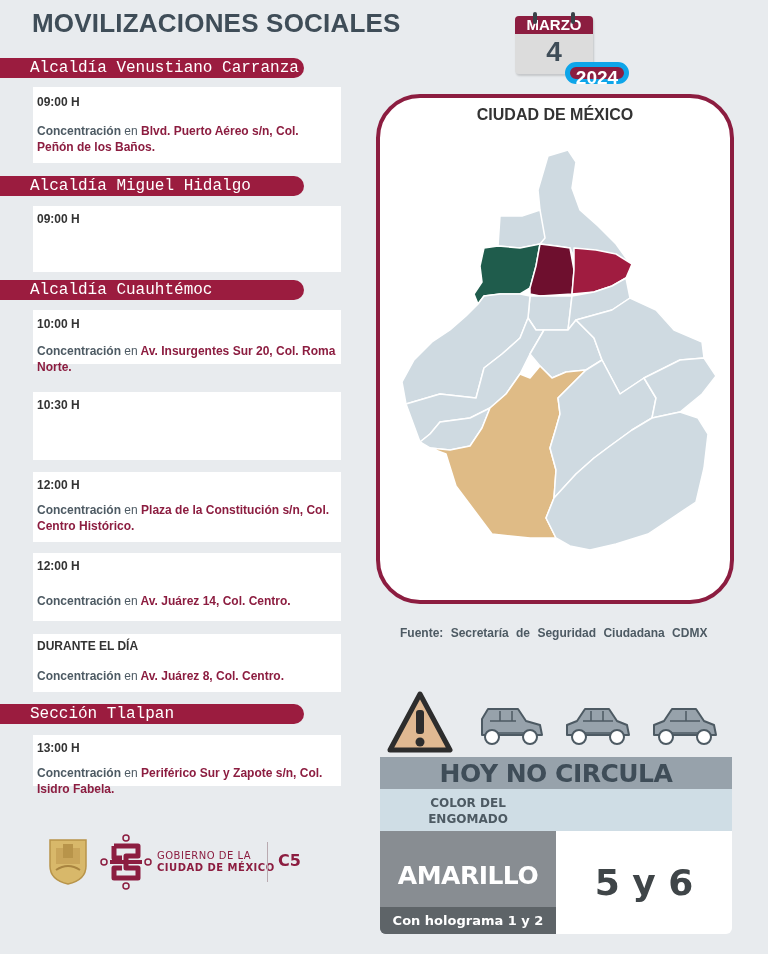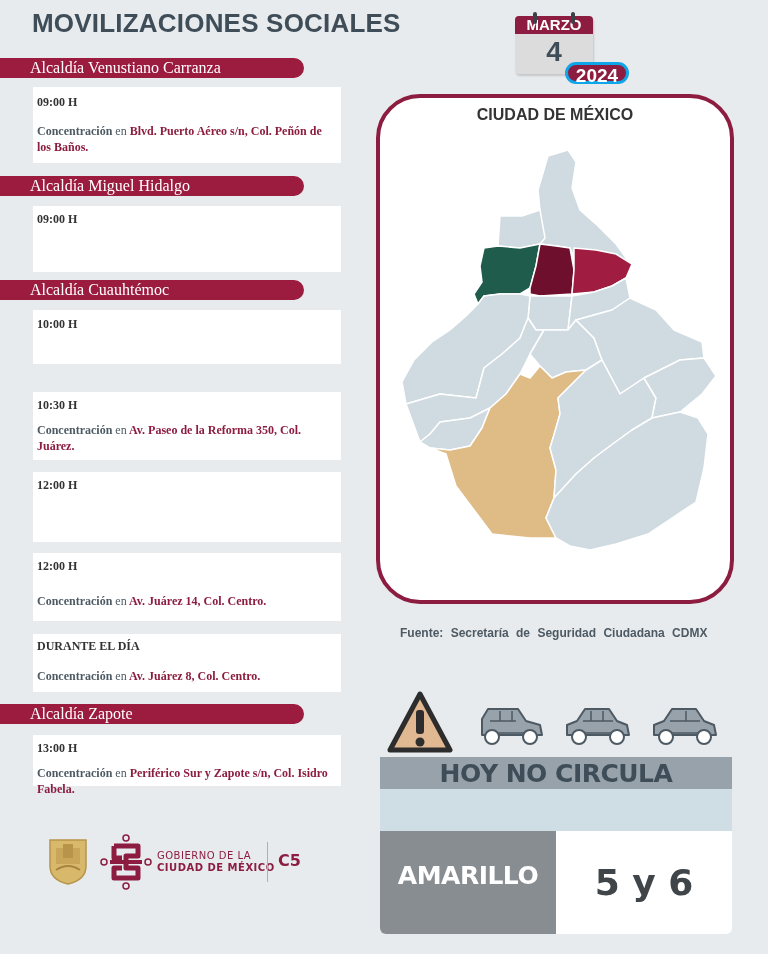--- a/index.html
+++ b/index.html
@@ -1,34 +1,34 @@
 <!DOCTYPE html>
 <html><head>
 <meta charset="utf-8">
 <style>
   * { box-sizing: border-box; margin: 0; padding: 0; }
   html, body { width: 768px; height: 954px; overflow: hidden; }
   body { background: #e8ebee; font-family: "Liberation Sans", sans-serif; position: relative; }
 
   .title { position: absolute; left: 32px; top: 8px; font-size: 26px; font-weight: bold; color: #3f4d58; letter-spacing: 0.2px; }
 
-  .section-bar { position: absolute; left: 0; width: 304px; height: 20px; background: #9b1c3f; border-radius: 0 12px 12px 0; color: #fff; font-size: 16px; line-height: 20px; padding-left: 30px; font-family: Liberation Serif, serif; }
-
-  .card { position: absolute; left: 33px; width: 308px; background: #fff; padding: 12px 4px; font-family: Liberation Serif, serif; }
+  .section-bar { position: absolute; left: 0; width: 304px; height: 20px; background: #9b1c3f; border-radius: 0 12px 12px 0; color: #fff; font-size: 16px; line-height: 20px; padding-left: 30px; font-family: Liberation Mono, monospace; }
+
+  .card { position: absolute; left: 33px; width: 308px; background: #fff; padding: 12px 4px; }
   .card .time { position: absolute; left: 4px; font-size: 12px; font-weight: bold; color: #333; }
   .card .desc { position: absolute; left: 4px; right: 4px; font-size: 12px; font-weight: bold; line-height: 16px; color: #4d5a63; }
   .card .desc .place { color: #8c1d40; }
 
   
   .cal { position: absolute; left: 515px; top: 12px; width: 78px; height: 62px; }
   .cal-body { position: absolute; left: 0; top: 4px; width: 78px; height: 58px; background: #dcdcdc; border-radius: 4px; box-shadow: 1px 2px 2px rgba(0,0,0,0.15); }
   .cal-head { position: absolute; left: 0; top: 4px; width: 78px; height: 18px; background: #8c1d40; border-radius: 4px 4px 0 0; color: #fff; font-weight: bold; font-size: 15px; text-align: center; line-height: 18px; }
   .cal-ring { position: absolute; top: 0; width: 4px; height: 12px; background: #3a4148; border-radius: 2px; }
   .cal-day { position: absolute; left: 0; top: 24px; width: 78px; text-align: center; font-size: 28px; font-weight: bold; color: #3f4d58; }
-  .cal-year { position: absolute; left: 565px; top: 62px; width: 64px; height: 22px; background: #8c1d40; border-radius: 11px; color: #fff; font-weight: bold; font-size: 19px; text-align: center; line-height: 22px; border: 3px solid #0ea5e9; }
+  .cal-year { position: absolute; left: 565px; top: 62px; width: 64px; height: 22px; background: #8c1d40; border-radius: 11px; color: #fff; font-weight: bold; font-size: 19px; text-align: center; line-height: 22px; border: 5px solid #0ea5e9; }
 
   
   .map-box { position: absolute; left: 376px; top: 94px; width: 358px; height: 510px; border: 4px solid #8c1d40; border-radius: 44px; background: #fff; }
   .map-title { position: absolute; left: 0; right: 0; top: 8px; text-align: center; font-weight: bold; font-size: 16px; color: #333; }
   .map-svg { position: absolute; left: 0; top: 0; }
 
   .source { position: absolute; left: 400px; top: 626px; font-size: 12px; font-weight: bold; color: #4d5a63; word-spacing: 4px; }
 
   
   .warn { position: absolute; left: 386px; top: 690px; }
@@ -71,38 +71,39 @@
 </div>
 
 <div class="section-bar" style="top:176px">Alcaldía Miguel Hidalgo</div>
 <div class="card" style="top:206px;height:66px">
   <div class="time" style="top:6px">09:00 H</div>
 </div>
 
 <div class="section-bar" style="top:280px">Alcaldía Cuauhtémoc</div>
 <div class="card" style="top:310px;height:54px">
   <div class="time" style="top:7px">10:00 H</div>
+  <div class="desc" style="top:33px"><span>Concentración</span> <span style="font-weight:normal">en</span> <span class="place">Av. Insurgentes Sur 20, Col. Roma Norte.</span></div>
 </div>
 <div class="card" style="top:392px;height:68px">
   <div class="time" style="top:6px">10:30 H</div>
-  <div class="desc" style="top:30px"><span>Concentración</span> <span style="font-weight:normal">en</span> <span class="place">Av. Paseo de la Reforma 350, Col. Juárez.</span></div>
 </div>
 <div class="card" style="top:472px;height:70px">
   <div class="time" style="top:6px">12:00 H</div>
+  <div class="desc" style="top:30px"><span>Concentración</span> <span style="font-weight:normal">en</span> <span class="place">Plaza de la Constitución s/n, Col. Centro Histórico.</span></div>
 </div>
 <div class="card" style="top:553px;height:68px">
   <div class="time" style="top:6px">12:00 H</div>
   <div class="desc" style="top:40px"><span>Concentración</span> <span style="font-weight:normal">en</span> <span class="place">Av. Juárez 14, Col. Centro.</span></div>
 </div>
 <div class="card" style="top:634px;height:58px">
   <div class="time" style="top:5px">DURANTE EL DÍA</div>
   <div class="desc" style="top:34px"><span>Concentración</span> <span style="font-weight:normal">en</span> <span class="place">Av. Juárez 8, Col. Centro.</span></div>
 </div>
 
-<div class="section-bar" style="top:704px">Alcaldía Zapote</div>
+<div class="section-bar" style="top:704px">Sección Tlalpan</div>
 <div class="card" style="top:735px;height:51px">
   <div class="time" style="top:6px">13:00 H</div>
   <div class="desc" style="top:30px"><span>Concentración</span> <span style="font-weight:normal">en</span> <span class="place">Periférico Sur y Zapote s/n, Col. Isidro Fabela.</span></div>
 </div>
 
 <div class="map-box">
   <div class="map-title">CIUDAD DE MÉXICO</div>
   <svg class="map-svg" width="350" height="502" viewBox="0 0 350 502">
     <g stroke="#ffffff" stroke-width="1.5" stroke-linejoin="round">
 
@@ -163,23 +164,28 @@
 <svg class="car" style="left:650px" width="70" height="44" viewBox="0 0 70 44">
   <path d="M4,30 L4,20 L14,16 L22,4 L46,4 L54,16 L64,20 L66,30 Z" fill="#97a2ab" stroke="#4d5a63" stroke-width="2" stroke-linejoin="round"></path>
   <path d="M20,16 L50,16 M36,6 L36,16" stroke="#4d5a63" stroke-width="1.5"></path>
   <line x1="22" y1="28" x2="48" y2="28" stroke="#4d5a63" stroke-width="1.5"></line>
   <circle cx="16" cy="32" r="7" fill="#fff" stroke="#4d5a63" stroke-width="2"></circle>
   <circle cx="54" cy="32" r="7" fill="#fff" stroke="#4d5a63" stroke-width="2"></circle>
 </svg>
 
 <div class="hnc-band">HOY NO CIRCULA</div>
 <div class="hnc-sub">
+  <div class="lbl" style="left:0">
+    <div>COLOR DEL</div>
+    <div>ENGOMADO</div>
+  </div>
 </div>
 <div class="hnc-color">
   <div class="name">AMARILLO</div>
+  <div class="holo">Con holograma 1 y 2</div>
 </div>
 <div class="hnc-plate">5 y 6</div>
 
 <svg class="logo-shield" width="40" height="48" viewBox="0 0 40 48">
   <path d="M2,2 L38,2 L38,28 Q38,42 20,46 Q2,42 2,28 Z" fill="#d8b86a" stroke="#b8944a" stroke-width="1.5"></path>
   <rect x="8" y="10" width="24" height="16" fill="#c9a55a"></rect>
   <rect x="15" y="6" width="10" height="14" fill="#b8944a"></rect>
   <path d="M8,32 Q20,24 32,32" stroke="#a88440" stroke-width="2" fill="none"></path>
 </svg>
 <svg class="logo-knot" width="52" height="56" viewBox="0 0 52 56">

